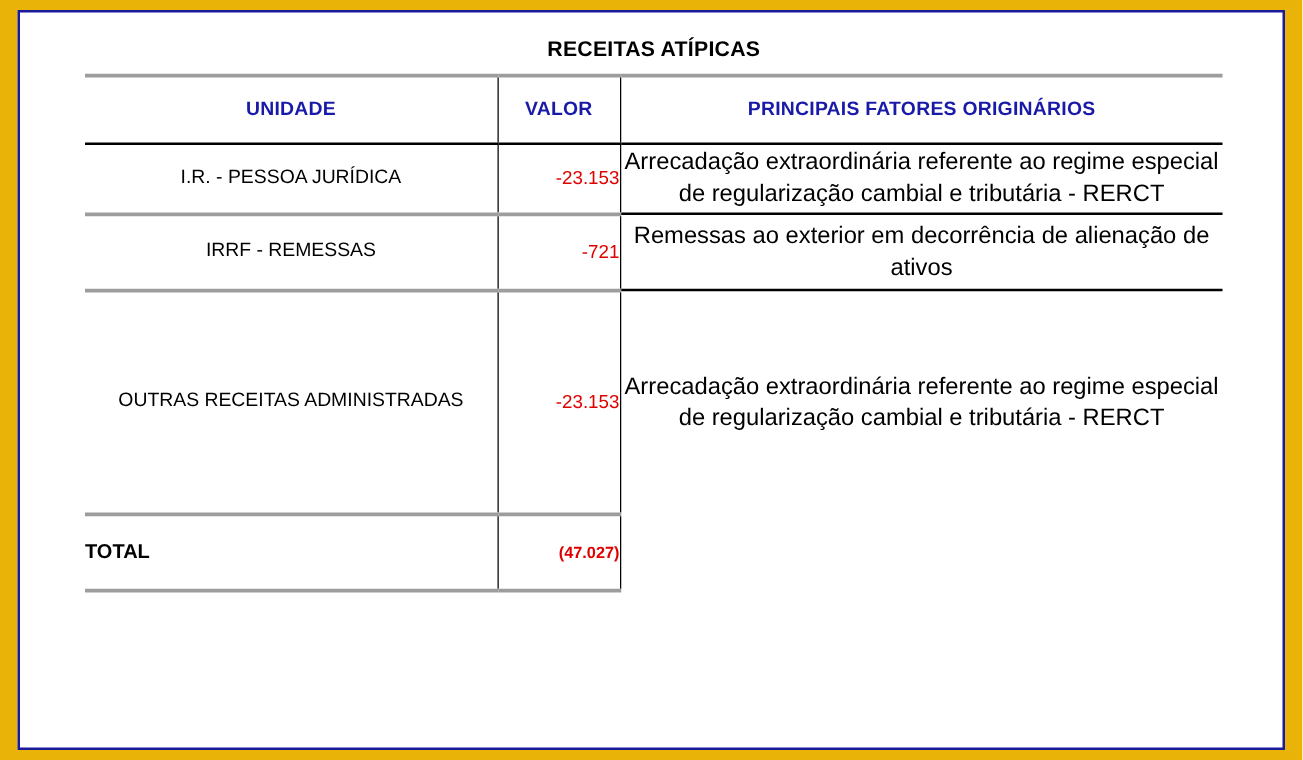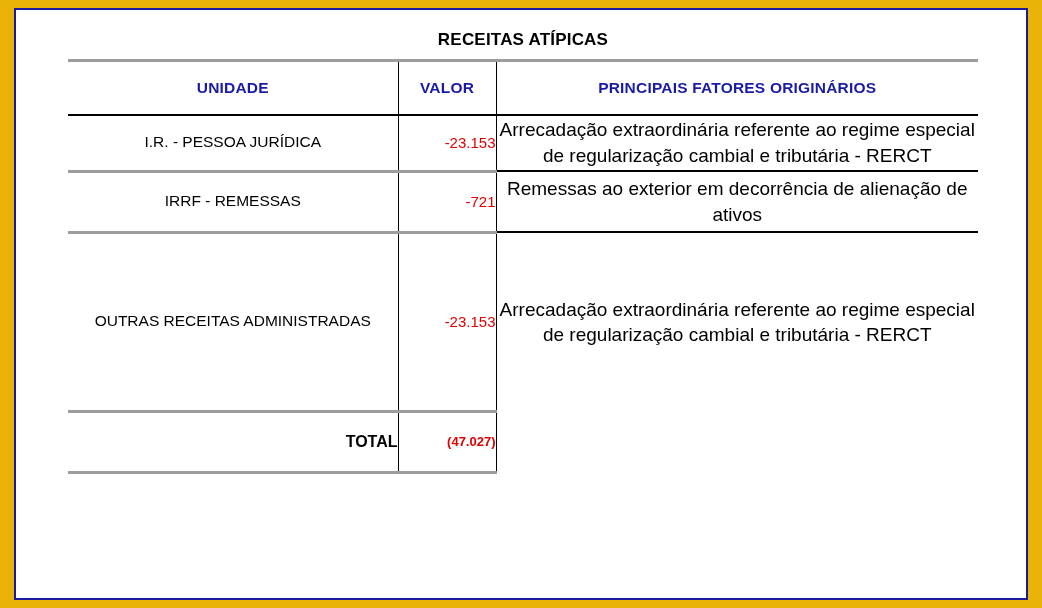--- a/index.html
+++ b/index.html
@@ -105,21 +105,21 @@
     font-size: 19px;
     color: #000000;
     line-height: 1.35;
     padding: 10px 14px;
   }
   .row-r1 td { height: 54px; }
   .row-r2 td { height: 58px; }
   .row-r3 td { height: 176px; }
   .row-total td { height: 58px; }
   .total-name {
-    text-align: right;
+    text-align: left;
     font-weight: bold;
     font-size: 16px;
     color: #000000;
   }
   .total-value {
     text-align: right;
     font-weight: bold;
     font-size: 13px;
     color: #e00000;
     padding-right: 8px;

